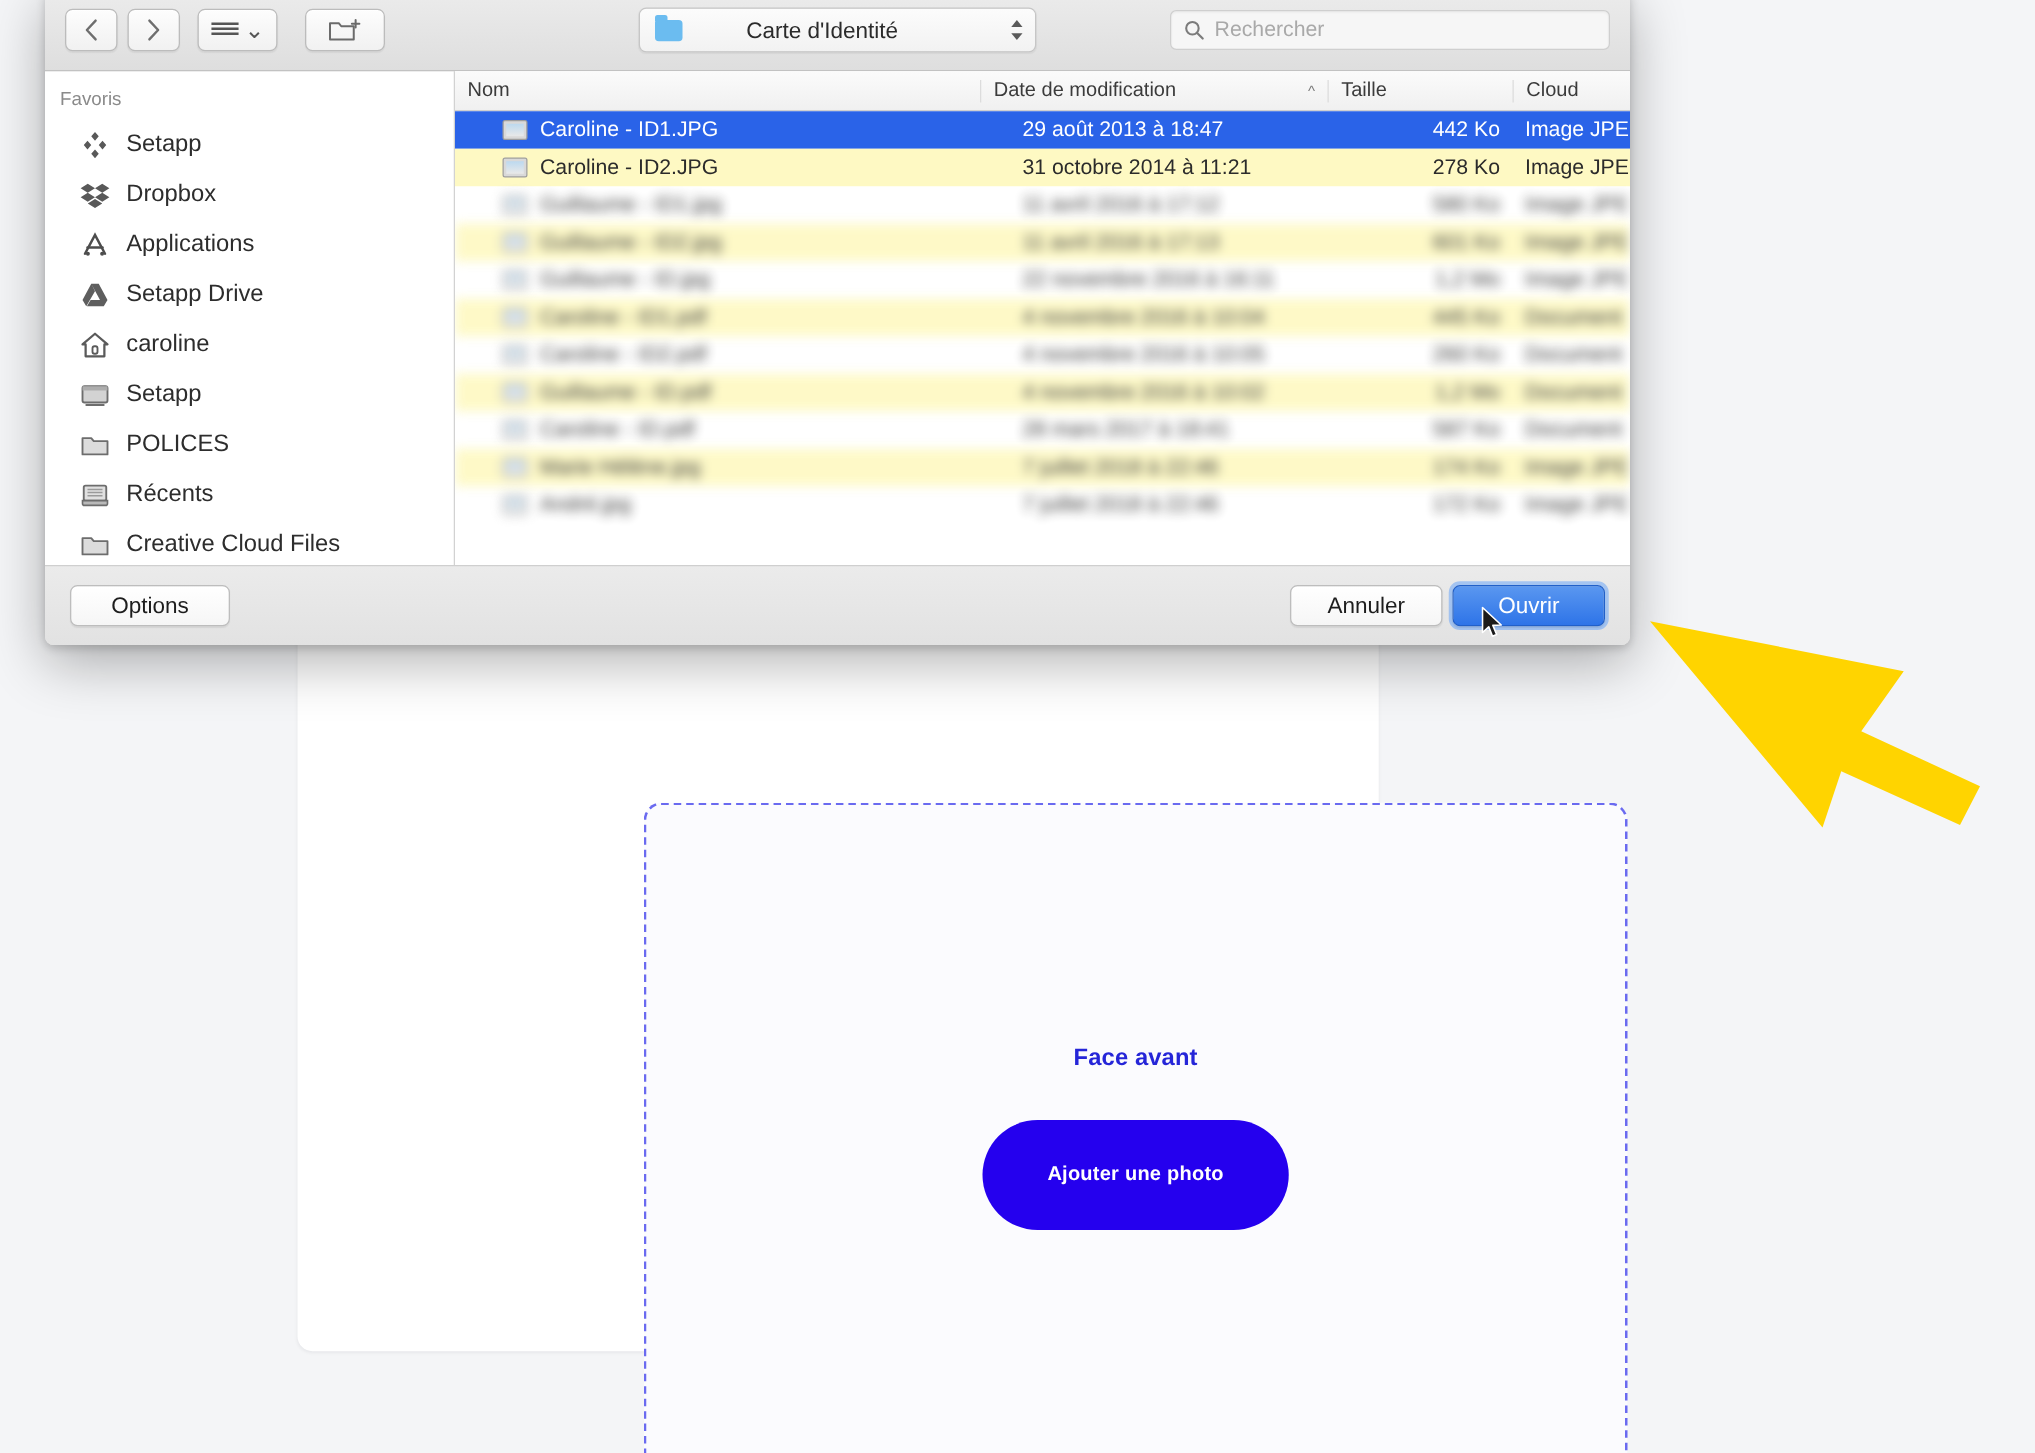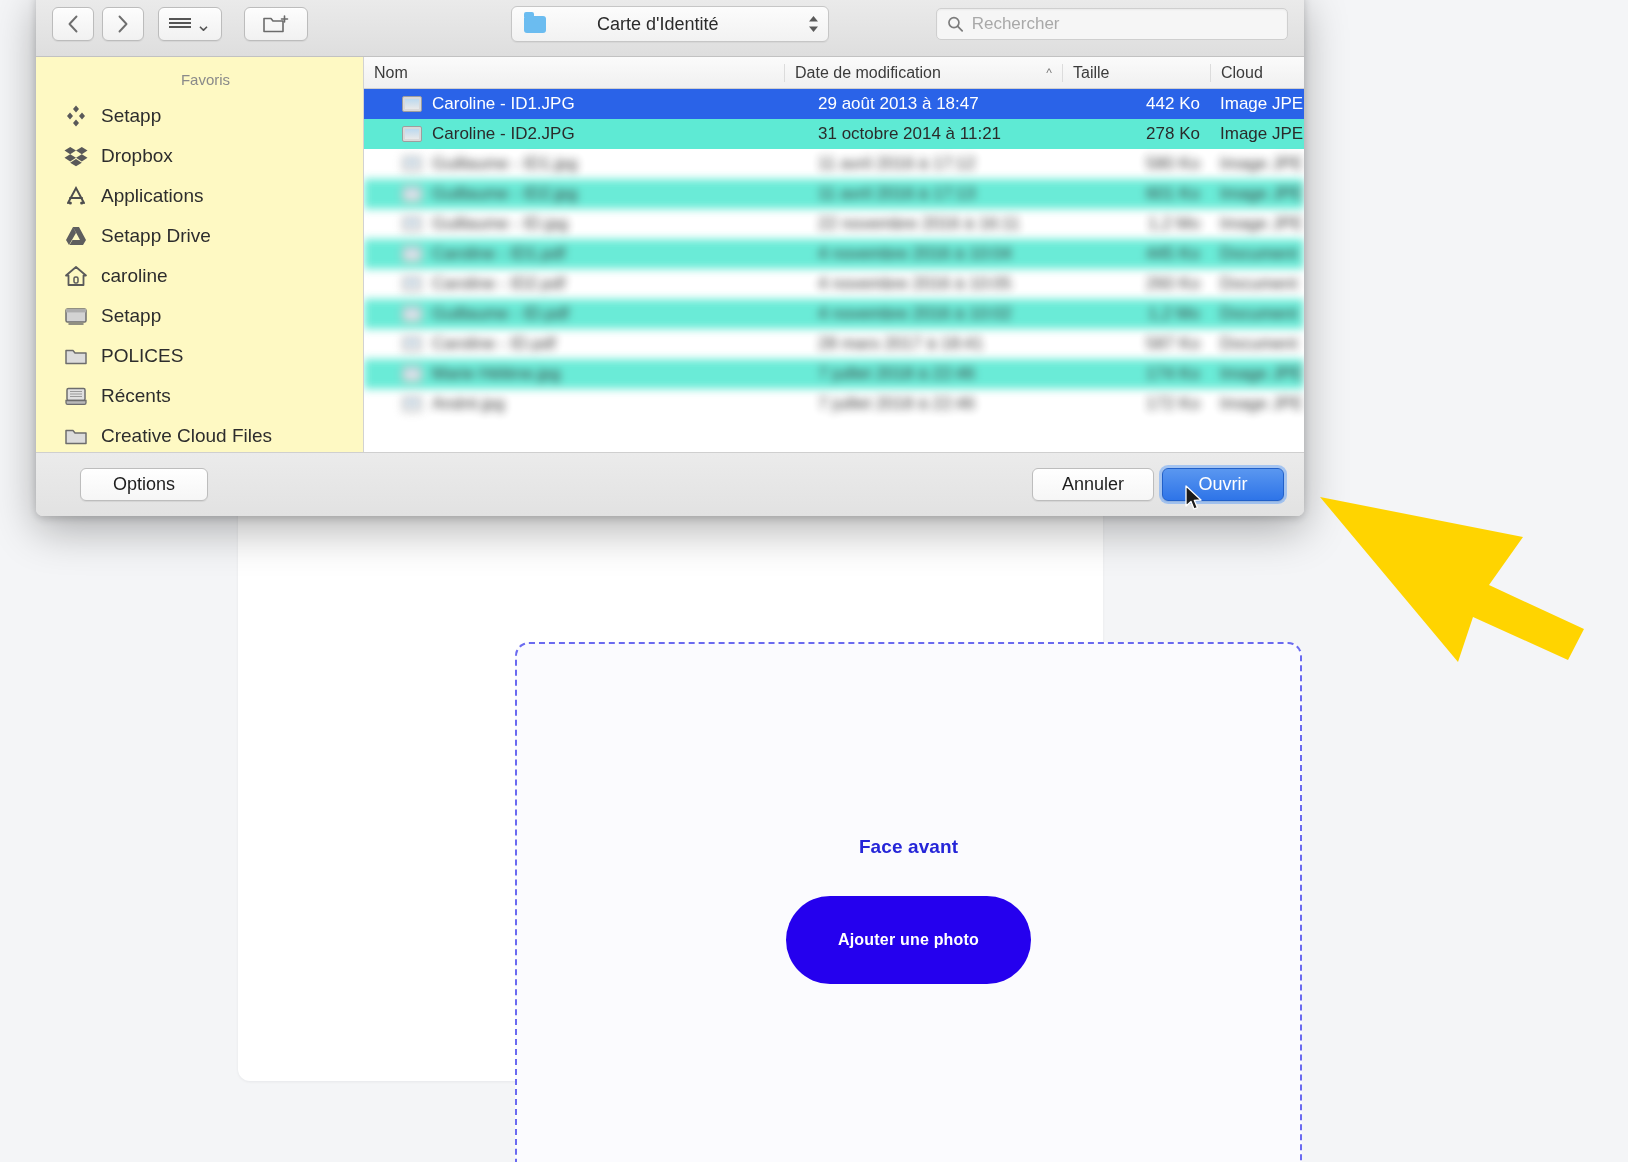--- a/index.html
+++ b/index.html
@@ -154,25 +154,24 @@
     margin-left: 8px;
   }
   .search-box input::placeholder { color: #a9a9a9; }
 
   
   #dialog-body { flex: 1; display: flex; min-height: 0; }
 
   #sidebar {
     width: 328px;
     flex: 0 0 328px;
-    background: #fef9c3;
+    background: #ffffff;
     border-right: 1px solid #d2d2d2;
     padding-top: 10px;
     overflow: hidden;
-    text-align: center;
   }
   .sb-header {
     font-size: 15px; color: #8a8a8a;
     padding: 4px 0 8px 12px;
     font-weight: 400;
   }
   .sb-item {
     display: flex; align-items: center;
     height: 40px;
     padding-left: 28px;
@@ -200,21 +199,21 @@
   .c-type { flex: 1; }
   .sort-caret { font-size: 12px; color: #7b7b7b; }
 
   .fl-row {
     display: flex;
     height: 30px;
     align-items: center;
     font-size: 17px;
     color: #2b2b2b;
   }
-  .fl-row.alt { background: #5eead4; }
+  .fl-row.alt { background: #fef9c3; }
   .fl-row.selected { background: #2a63e8; color: #fff; }
   .fl-row .cell { padding: 0 10px; white-space: nowrap; overflow: hidden; }
   .fl-row .c-name { display: flex; align-items: center; gap: 10px; padding-left: 38px; }
   .fl-row .c-size { text-align: right; }
   .fl-row .c-date { position: relative; padding-left: 34px; display:block; }
   .file-ico {
     width: 20px; height: 16px; flex: 0 0 20px;
     background: #d9d9d9;
     border: 1px solid #9e9e9e;
     border-radius: 2px;
@@ -240,21 +239,20 @@
     font-size: 18px;
     font-family: "Liberation Sans", sans-serif;
     padding: 0 20px;
     cursor: default;
   }
   .btn-std {
     background: linear-gradient(#ffffff,#f6f6f6);
     border: 1px solid #bdbdbd;
     color: #1d1d1d;
     box-shadow: 0 1px 1px rgba(0,0,0,.07);
-    margin-left: 24px;
   }
   #options-btn { min-width: 128px; }
   .footer-right { margin-left: auto; display: flex; gap: 8px; align-items: center; }
   #cancel-btn { min-width: 122px; }
   #open-btn {
     min-width: 122px;
     background: linear-gradient(#5a97f0,#2e74e8);
     border: 1px solid #2160c9;
     color: #fff;
     box-shadow: 0 0 0 3px rgba(80,150,250,.45), 0 1px 1px rgba(0,0,0,.12);

